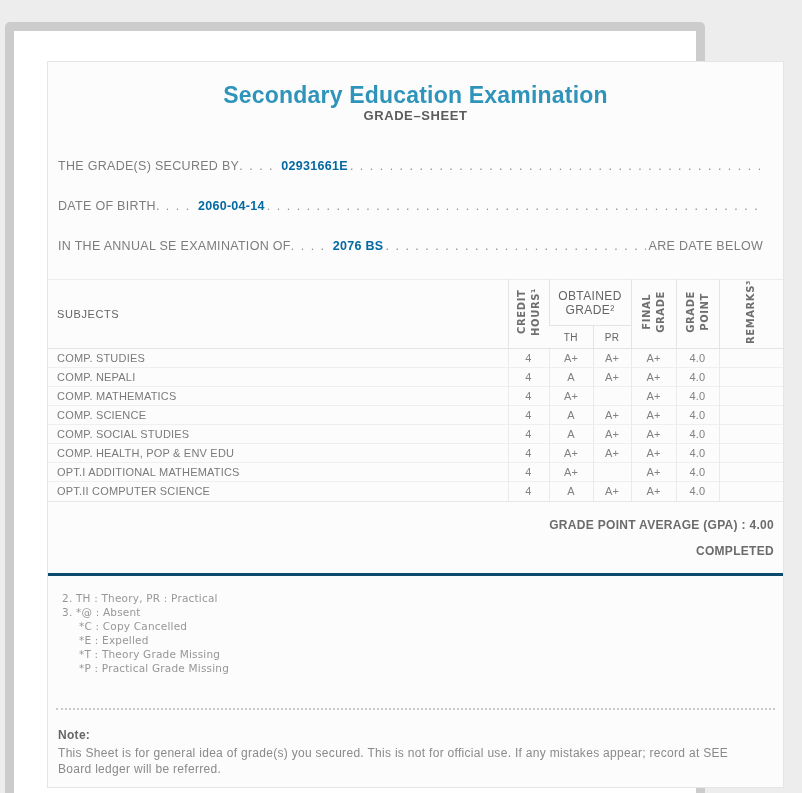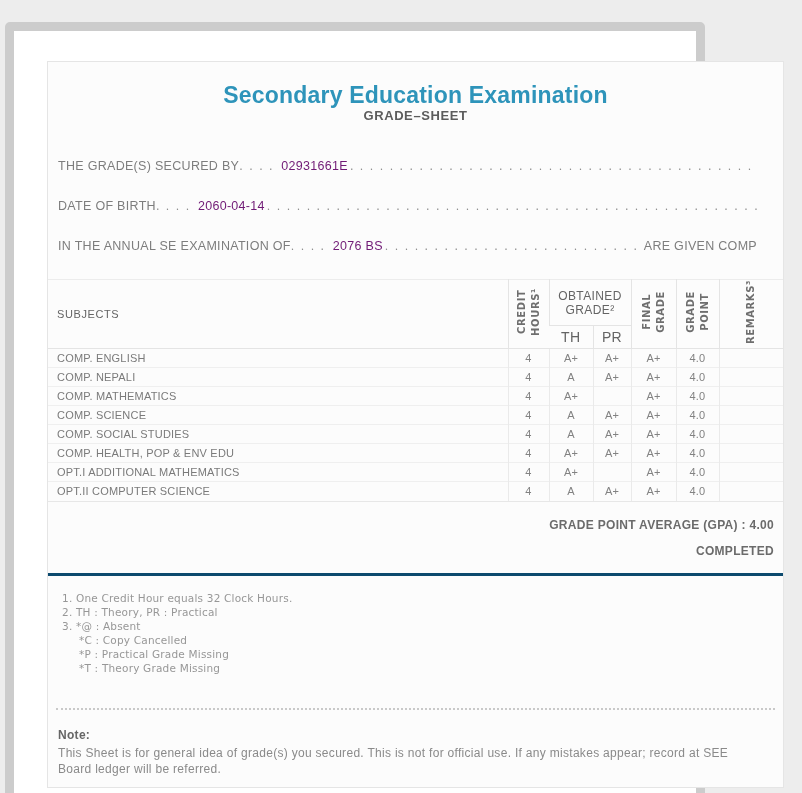--- a/index.html
+++ b/index.html
@@ -31,25 +31,25 @@
   .subtitle {
     margin-top:0;
     text-align:center;
     font-size:13px; line-height:15px; font-weight:bold;
     color:#5c5c5c; letter-spacing:0.6px;
   }
   .info { margin-top:36px; }
   .info-line {
     display:flex; align-items:baseline;
     height:14px; line-height:14px;
-    margin:0 26px 26px 10px;
+    margin:0 20px 26px 10px;
     font-size:12.5px; color:#7d7d7d;
     letter-spacing:0.3px; white-space:nowrap; overflow:hidden;
   }
-  .info-line .val { font-weight:normal; color:#701a75; padding:0 2px; }
+  .info-line .val { font-weight:bold; color:#0369a1; padding:0 2px; }
   .dots { color:#8f8f8f; overflow:hidden; letter-spacing:1.5px; }
   .dots.gap { flex:0 0 40px; }
   .dots.fill { flex:1 1 0; }
   .suffix { padding-left:3px; }
 
   table.grades {
     width:100%; margin-top:14px;
     border-collapse:collapse; table-layout:fixed;
     border-top:1px solid #ececec;
   }
@@ -72,21 +72,21 @@
     white-space:pre-line;
     font-family:"DejaVu Sans", sans-serif;
     font-size:10px; line-height:14px; font-weight:bold;
     letter-spacing:0.6px; color:#6e6e6e;
   }
   th.obtained {
     white-space:pre-line;
     font-size:12px; line-height:14px; letter-spacing:0.4px; color:#646464;
   }
   tr.subhead th {
-    height:19px; font-size:14px; letter-spacing:0.4px; color:#646464;
+    height:19px; font-size:10px; letter-spacing:0.4px; color:#646464;
   }
   tr.headrow th { height:39px; }
   tr.headrow th.span2 { height:58px; }
   tbody tr { height:19px; }
   tbody td {
     border-left:1px solid #eaeaea;
     border-top:1px solid #efefef;
     font-size:11px; color:#828282; letter-spacing:0.2px;
     text-align:center; vertical-align:middle;
   }
@@ -150,21 +150,21 @@
         <span>DATE OF BIRTH</span>
         <span class="dots gap">. . . . . . . . . . . . . . . . . . . . . . . . . . . . . . . . . . . . . . . . . . . . . . . . . . . . . . . . . . . . . . . . . . . . . . . . . . . . . . . . . . . . . . . . . . . . . . . . . . . . . . . . . . . . . . . . . . . . . . . . . . . . . . . . . . . . . . . . . . . . . . . . . . . . . . . . . . . . . . . . . . . . . . . . . . . . . . . . . . . . . . . . . . . . . . . . . . . . . . . . </span>
         <span class="val">2060-04-14</span>
         <span class="dots fill">. . . . . . . . . . . . . . . . . . . . . . . . . . . . . . . . . . . . . . . . . . . . . . . . . . . . . . . . . . . . . . . . . . . . . . . . . . . . . . . . . . . . . . . . . . . . . . . . . . . . . . . . . . . . . . . . . . . . . . . . . . . . . . . . . . . . . . . . . . . . . . . . . . . . . . . . . . . . . . . . . . . . . . . . . . . . . . . . . . . . . . . . . . . . . . . . . . . . . . . . </span>
       </div>
       <div class="info-line">
         <span>IN THE ANNUAL SE EXAMINATION OF</span>
         <span class="dots gap">. . . . . . . . . . . . . . . . . . . . . . . . . . . . . . . . . . . . . . . . . . . . . . . . . . . . . . . . . . . . . . . . . . . . . . . . . . . . . . . . . . . . . . . . . . . . . . . . . . . . . . . . . . . . . . . . . . . . . . . . . . . . . . . . . . . . . . . . . . . . . . . . . . . . . . . . . . . . . . . . . . . . . . . . . . . . . . . . . . . . . . . . . . . . . . . . . . . . . . . . </span>
         <span class="val">2076 BS</span>
         <span class="dots fill">. . . . . . . . . . . . . . . . . . . . . . . . . . . . . . . . . . . . . . . . . . . . . . . . . . . . . . . . . . . . . . . . . . . . . . . . . . . . . . . . . . . . . . . . . . . . . . . . . . . . . . . . . . . . . . . . . . . . . . . . . . . . . . . . . . . . . . . . . . . . . . . . . . . . . . . . . . . . . . . . . . . . . . . . . . . . . . . . . . . . . . . . . . . . . . . . . . . . . . . . </span>
-        <span class="suffix">ARE GIVEN COMP</span>
+        <span class="suffix">ARE DATE BELOW</span>
       </div>
     </div>
 
     <table class="grades">
       <colgroup>
         <col style="width:460px">
           <col style="width:41px">
           <col style="width:44px">
         <col style="width:38px">
           <col style="width:45px">
@@ -184,21 +184,21 @@
 POINT</span></th>
           <th class="span2" rowspan="2"><span class="vert">REMARKS³</span></th>
         </tr>
         <tr class="subhead">
           <th>TH</th>
           <th>PR</th>
         </tr>
       </thead>
       <tbody>
         <tr>
-          <td>COMP. ENGLISH</td>
+          <td>COMP. STUDIES</td>
           <td>4</td>
           <td>A+</td>
           <td>A+</td>
           <td>A+</td>
           <td>4.0</td>
           <td></td>
         </tr>
         <tr>
           <td>COMP. NEPALI</td>
           <td>4</td>
@@ -267,26 +267,26 @@
 
     <div class="summary">
       <div class="gpa-line">
         <span>GRADE POINT AVERAGE (GPA) :</span>
         <span>4.00</span>
       </div>
       <div class="status-line">COMPLETED</div>
     </div>
 
     <div class="footnotes">
-      <div class="footnote">1. One Credit Hour equals 32 Clock Hours.</div>
       <div class="footnote">2. TH : Theory, PR : Practical</div>
       <div class="footnote">3. *@ : Absent</div>
       <div class="footnote indent">*C : Copy Cancelled</div>
+      <div class="footnote indent">*E : Expelled</div>
+      <div class="footnote indent">*T : Theory Grade Missing</div>
       <div class="footnote indent">*P : Practical Grade Missing</div>
-      <div class="footnote indent">*T : Theory Grade Missing</div>
     </div>
 
     <div class="dotted-divider"></div>
 
     <div class="note">
       <div class="note-heading">Note:</div>
       <div class="note-body">This Sheet is for general idea of grade(s) you secured. This is not for official use. If any mistakes appear; record at SEE Board ledger will be referred.</div>
     </div>
 
   </div>

